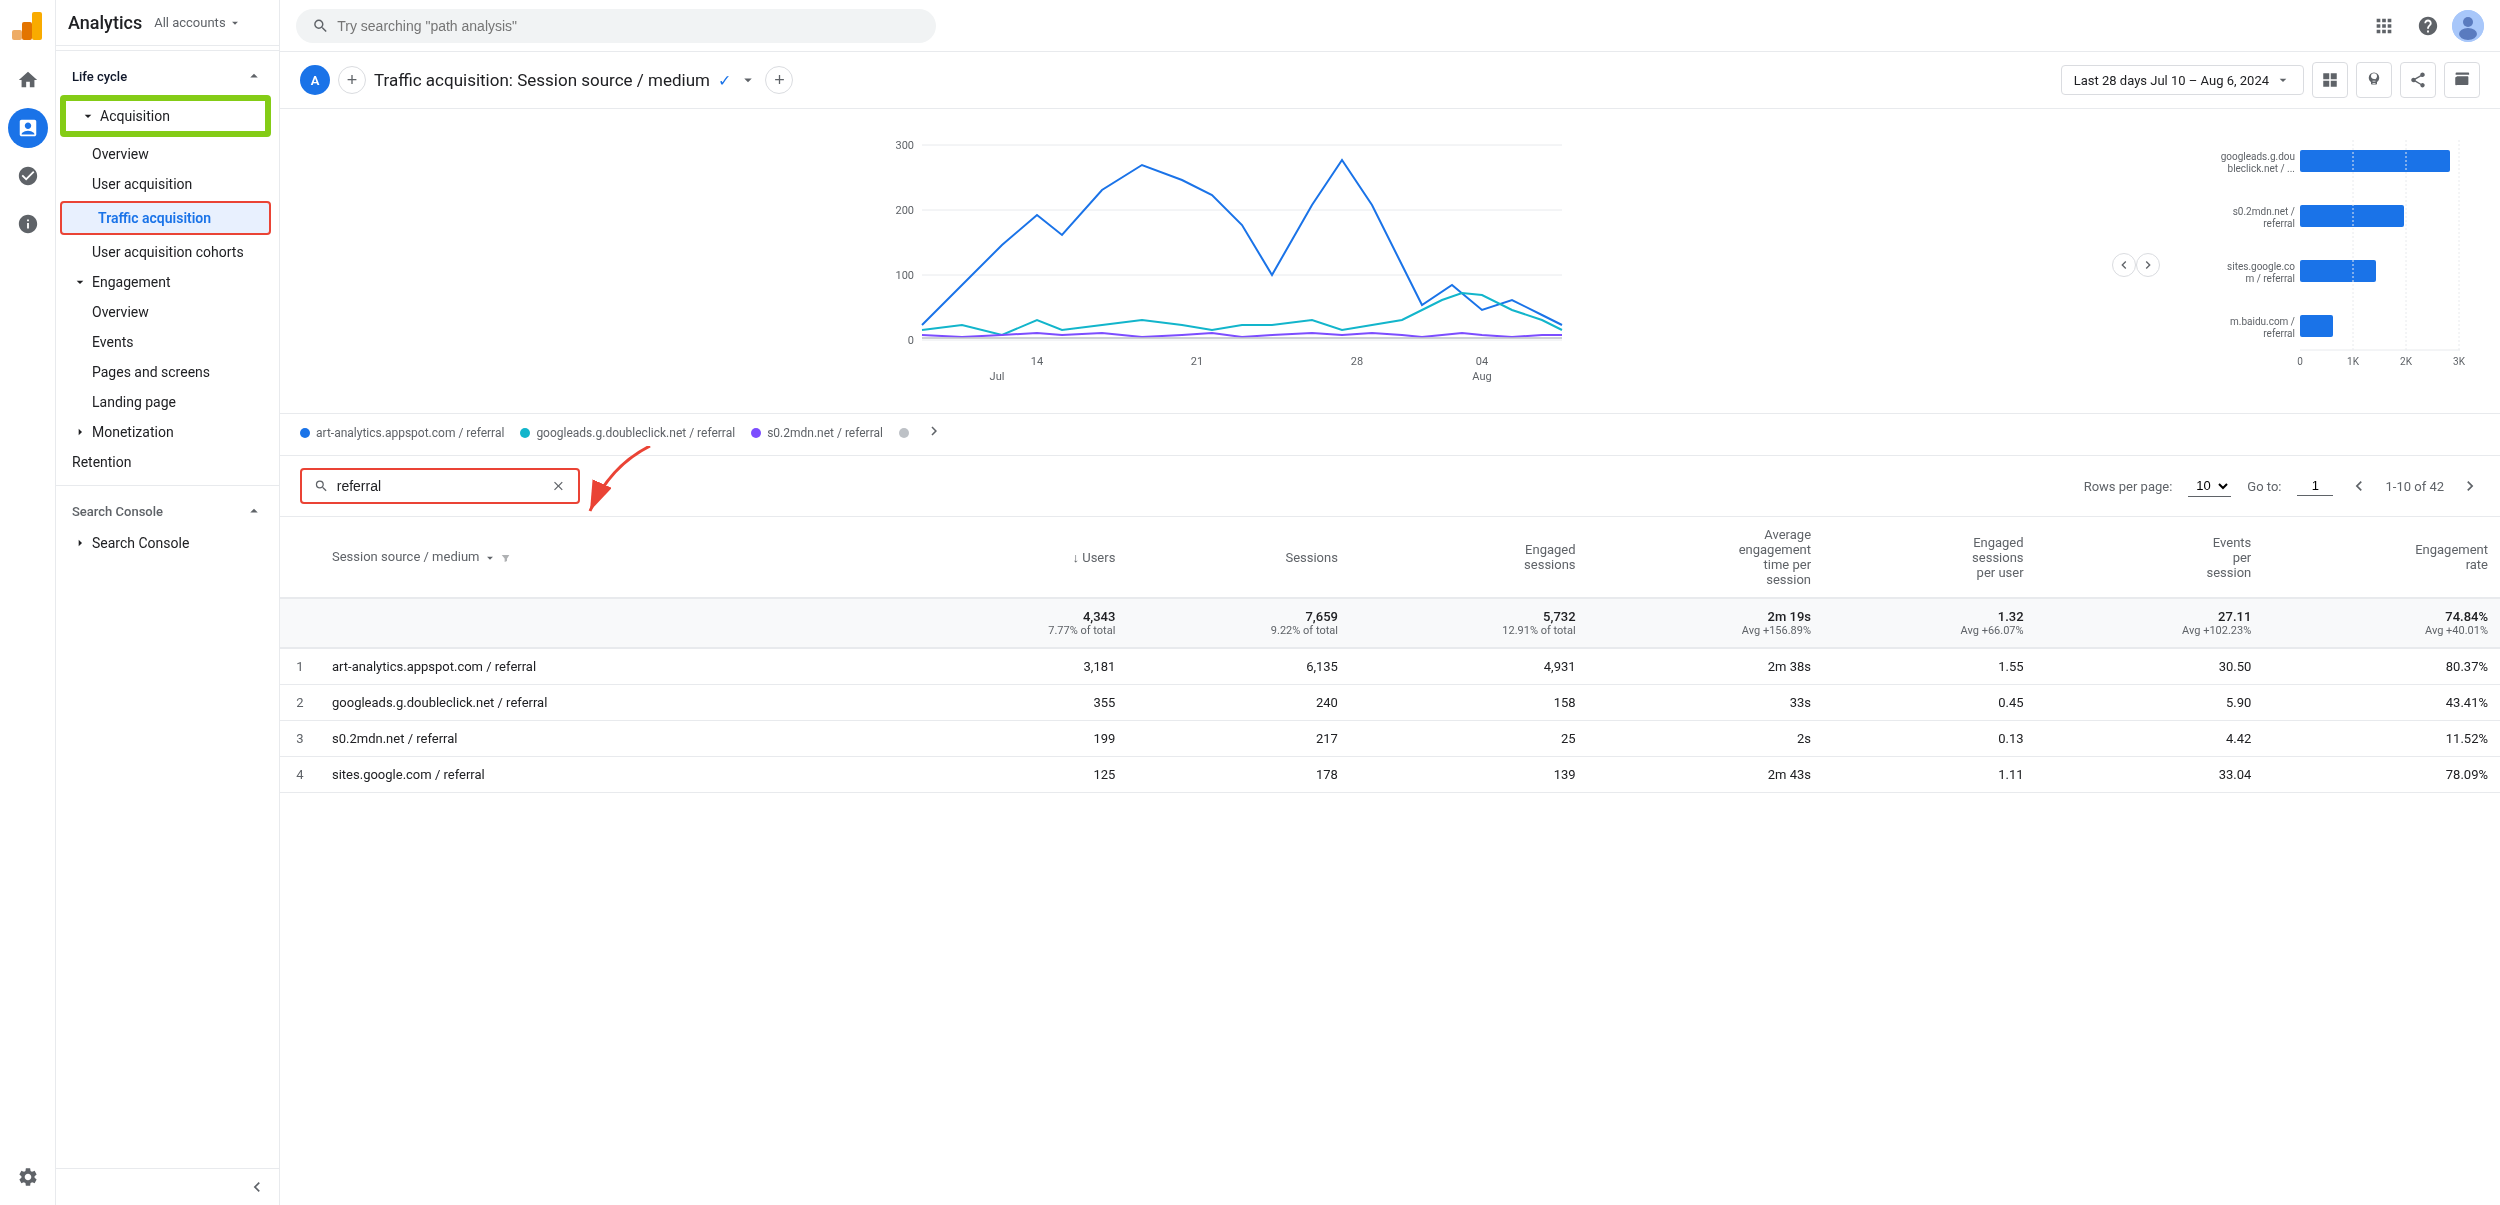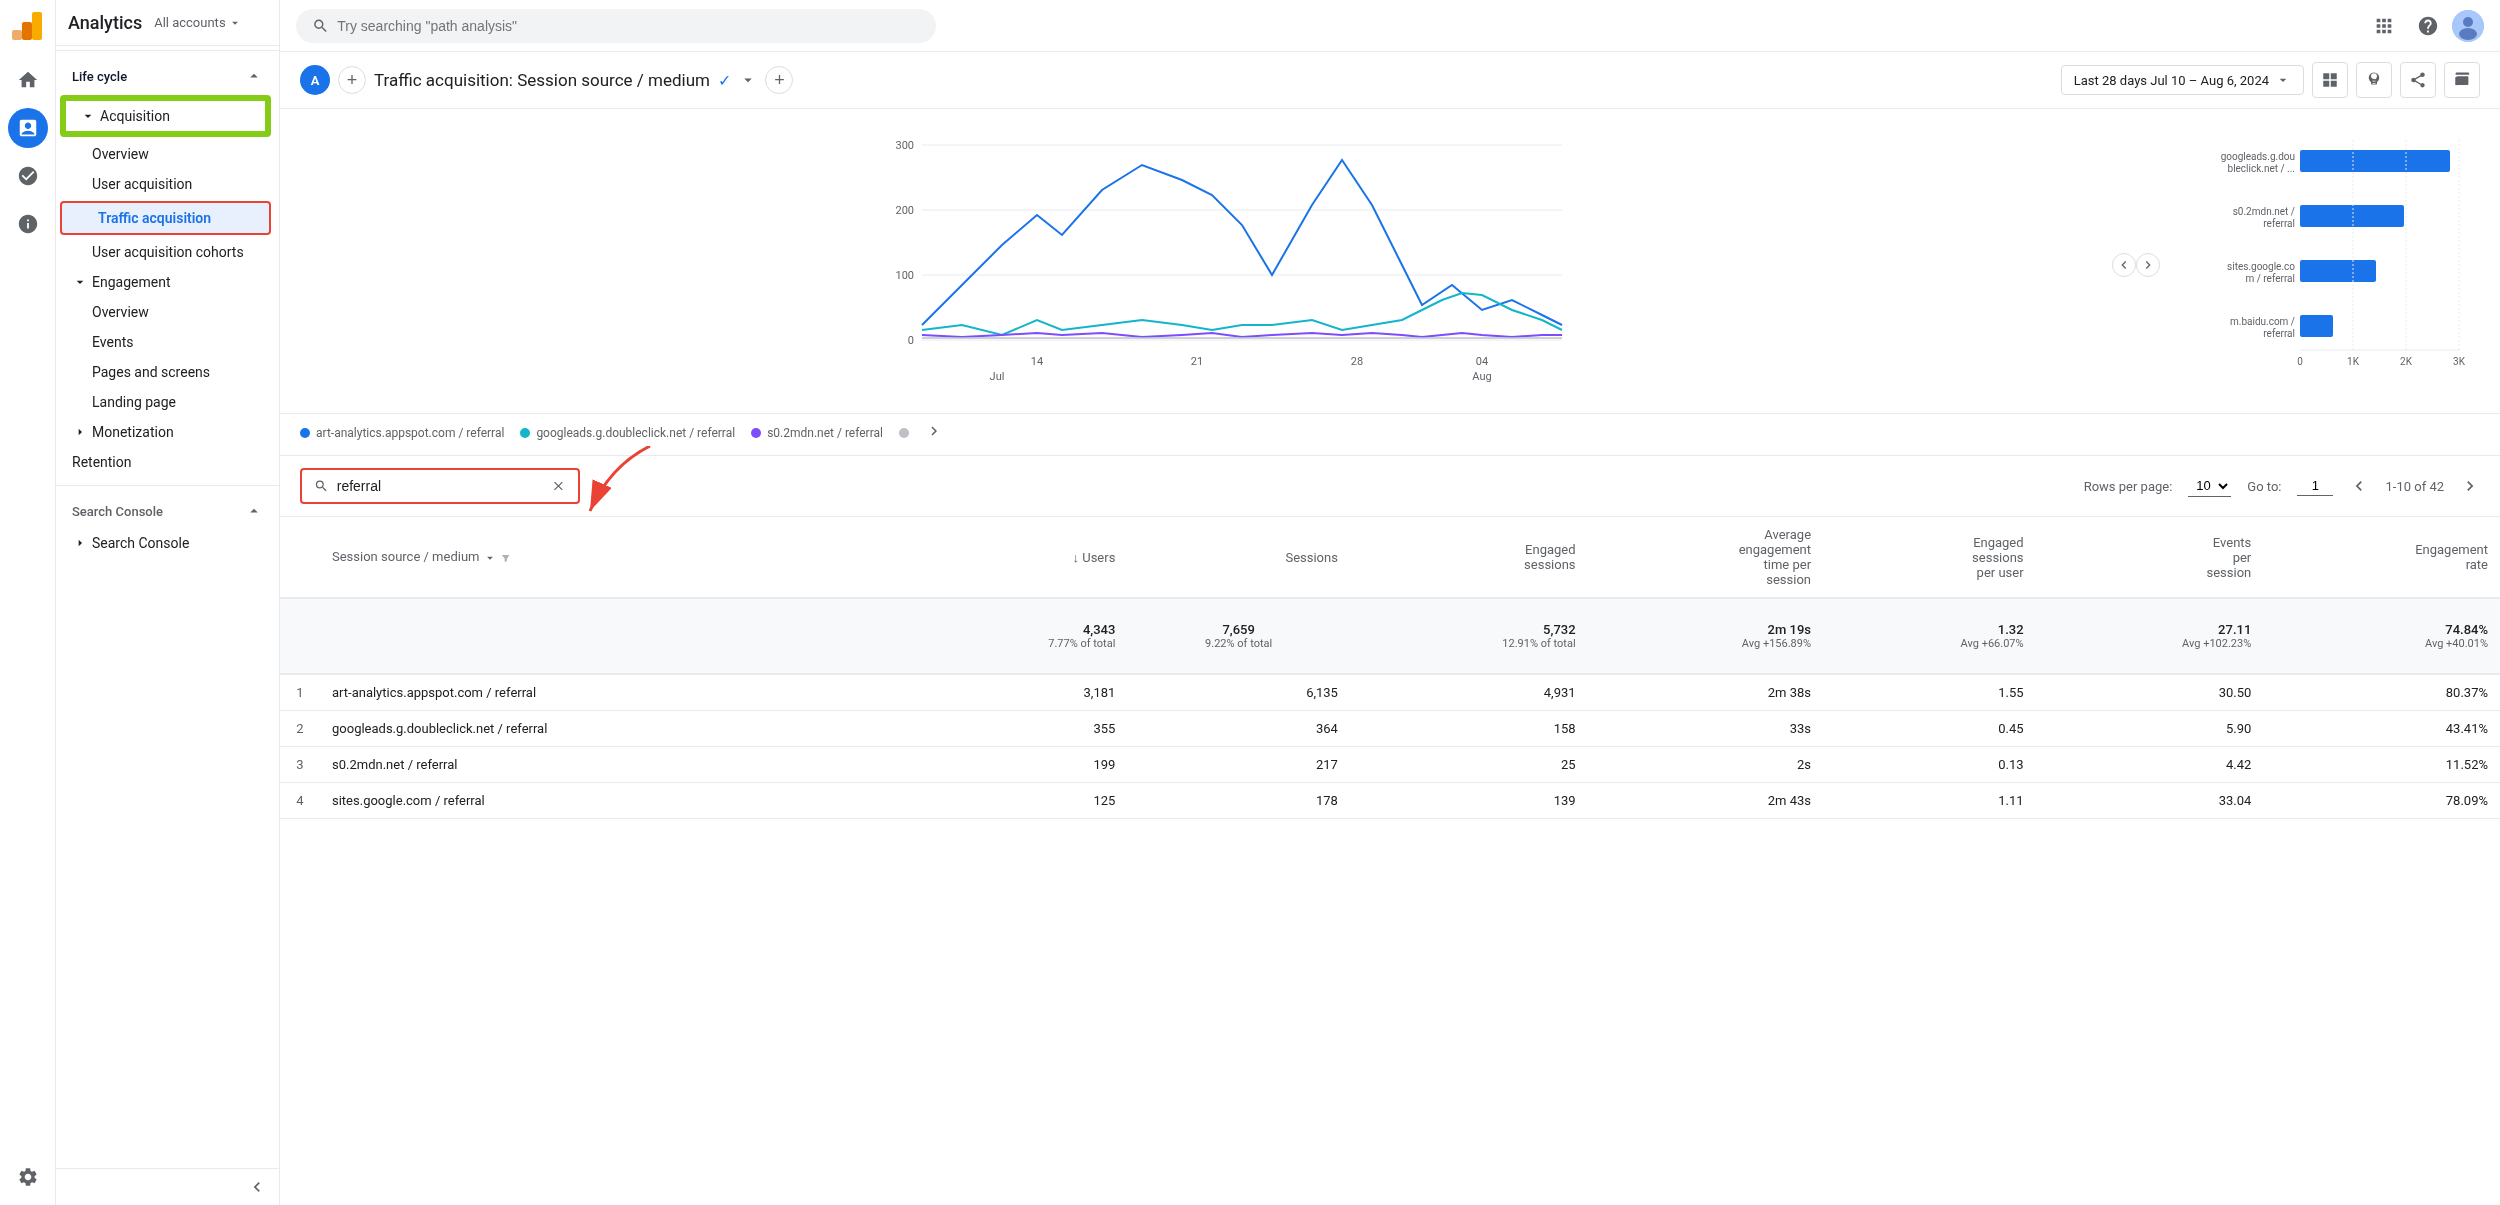--- a/index.html
+++ b/index.html
@@ -380,21 +380,21 @@
         </thead>
         <tbody>
 
           <tr style="background:#f8f9fa; border-bottom:2px solid #e8eaed;">
             <td style="padding:10px 12px;"></td>
             <td style="padding:10px 12px;"></td>
             <td style="padding:10px 12px; text-align:right;">
               <span style="font-weight:500;">4,343</span>
               <span style="display:block; font-size:11px; color:#5f6368;">7.77% of total</span>
             </td>
-            <td style="padding:23px 12px; text-align:center;">
+            <td style="padding:10px 12px; text-align:right;">
               <span style="font-weight:500;">7,659</span>
               <span style="display:block; font-size:11px; color:#5f6368;">9.22% of total</span>
             </td>
             <td style="padding:10px 12px; text-align:right;">
               <span style="font-weight:500;">5,732</span>
               <span style="display:block; font-size:11px; color:#5f6368;">12.91% of total</span>
             </td>
             <td style="padding:10px 12px; text-align:right;">
               <span style="font-weight:500;">2m 19s</span>
               <span style="display:block; font-size:11px; color:#5f6368;">Avg +156.89%</span>
@@ -422,21 +422,21 @@
             <td style="padding:10px 12px; text-align:right;">2m 38s</td>
             <td style="padding:10px 12px; text-align:right;">1.55</td>
             <td style="padding:10px 12px; text-align:right;">30.50</td>
             <td style="padding:10px 12px; text-align:right;">80.37%</td>
           </tr>
 
           <tr style="border-bottom:1px solid #e8eaed;">
             <td style="padding:10px 12px; text-align:center; color:#5f6368;">2</td>
             <td style="padding:10px 12px; text-align:left;">googleads.g.doubleclick.net / referral</td>
             <td style="padding:10px 12px; text-align:right;">355</td>
-            <td style="padding:10px 12px; text-align:right;">364</td>
+            <td style="padding:10px 12px; text-align:right;">240</td>
             <td style="padding:10px 12px; text-align:right;">158</td>
             <td style="padding:10px 12px; text-align:right;">33s</td>
             <td style="padding:10px 12px; text-align:right;">0.45</td>
             <td style="padding:10px 12px; text-align:right;">5.90</td>
             <td style="padding:10px 12px; text-align:right;">43.41%</td>
           </tr>
 
           <tr style="border-bottom:1px solid #e8eaed;">
             <td style="padding:10px 12px; text-align:center; color:#5f6368;">3</td>
             <td style="padding:10px 12px; text-align:left;">s0.2mdn.net / referral</td>

